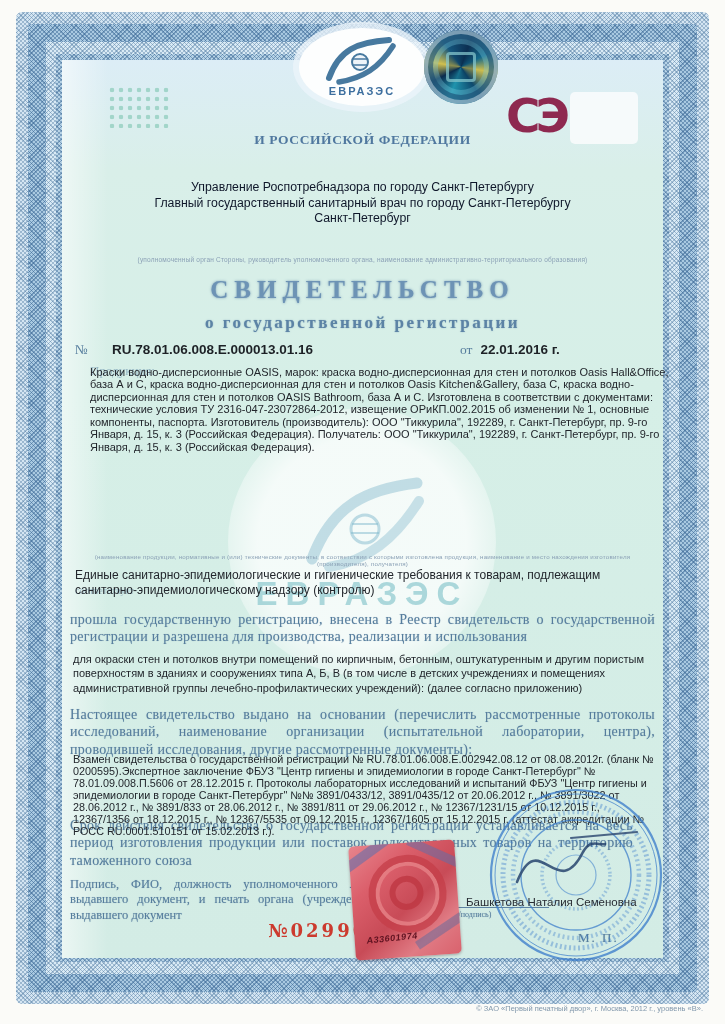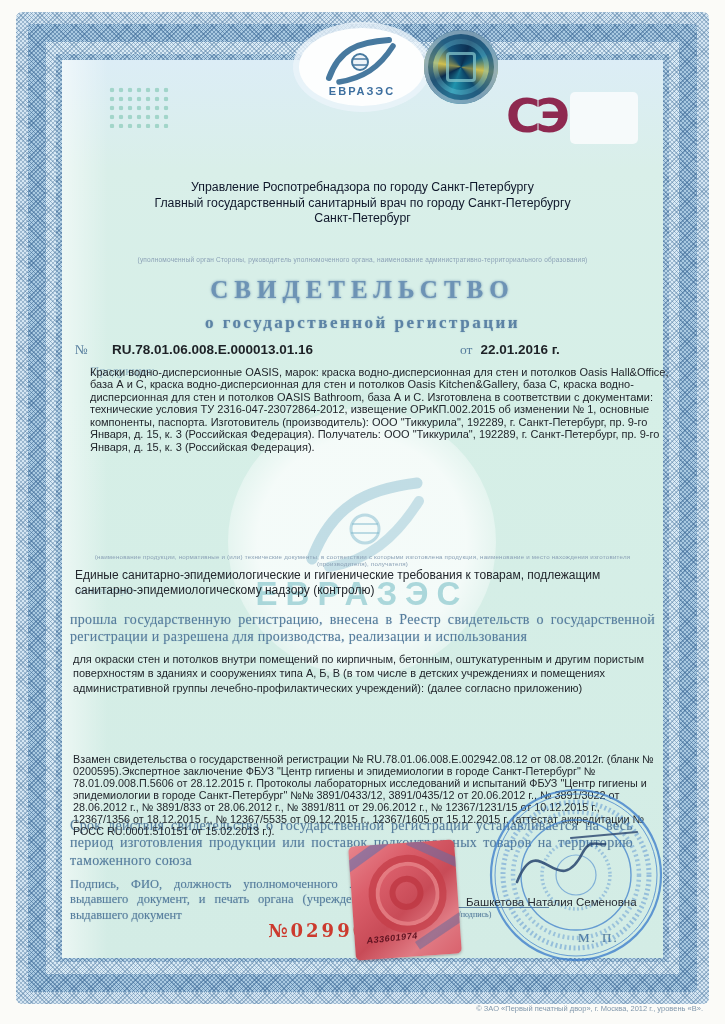--- a/index.html
+++ b/index.html
@@ -143,20 +143,21 @@
   </div>
 
   <div class="holo-circle">
     <div class="holo-core"></div>
     <div class="holo-num"></div>
   </div>
 
   <div class="se-logo">СЭ</div>
 
   <div class="abs hdr-union">
+    <div>И РОССИЙСКОЙ ФЕДЕРАЦИИ</div>
   </div>
 
   <div class="abs hdr-auth">
     <div>Управление Роспотребнадзора по городу Санкт-Петербургу</div>
     <div>Главный государственный санитарный врач по городу Санкт-Петербургу</div>
     <div>Санкт-Петербург</div>
   </div>
 
   <div class="abs cap cap1">(уполномоченный орган Стороны, руководитель уполномоченного органа, наименование административно-территориального образования)</div>
 
@@ -178,20 +179,21 @@
   <div class="abs cap cap2">(наименование продукции, нормативные и (или) технические документы, в соответствии с которыми изготовлена продукция, наименование и место нахождения изготовителя (производителя), получателя)</div>
 
   <div class="abs compliance typed">
     <span class="faint-word">соответствует</span>
     <div class="body">Единые санитарно-эпидемиологические и гигиенические требования к товарам, подлежащим санитарно-эпидемиологическому надзору (контролю)</div>
   </div>
 
   <div class="abs tpl tpl-par tpl-reg">прошла государственную регистрацию, внесена в Реестр свидетельств о государственной регистрации и разрешена для производства, реализации и использования</div>
   <div class="abs usage typed">для окраски стен и потолков внутри помещений по кирпичным, бетонным, оштукатуренным и другим пористым поверхностям в зданиях и сооружениях типа А, Б, В (в том числе в детских учреждениях и помещениях административной группы лечебно-профилактических учреждений): (далее согласно приложению)</div>
 
+  <div class="abs tpl tpl-par tpl-basis">Настоящее свидетельство выдано на основании (перечислить рассмотренные протоколы исследований, наименование организации (испытательной лаборатории, центра), проводившей исследования, другие рассмотренные документы):</div>
   <div class="abs basis typed">Взамен свидетельства о государственной регистрации № RU.78.01.06.008.Е.002942.08.12 от 08.08.2012г. (бланк № 0200595).Экспертное заключение ФБУЗ "Центр гигиены и эпидемиологии в городе Санкт-Петербург" № 78.01.09.008.П.5606 от 28.12.2015 г. Протоколы лабораторных исследований и испытаний ФБУЗ "Центр гигиены и эпидемиологии в городе Санкт-Петербург" №№ 3891/0433/12, 3891/0435/12 от 20.06.2012 г., № 3891/3022 от 28.06.2012 г., № 3891/833 от 28.06.2012 г., № 3891/811 от 29.06.2012 г., № 12367/1231/15 от 10.12.2015 г., 12367/1356 от 18.12.2015 г., № 12367/5535 от 09.12.2015 г., 12367/1605 от 15.12.2015 г. (аттестат аккредитации № РОСС RU.0001.510151 от 15.02.2013 г.).</div>
 
   <div class="abs tpl tpl-par tpl-validity">Срок действия свидетельства о государственной регистрации устанавливается на весь период изготовления продукции или поставок подконтрольных товаров на территорию таможенного союза</div>
 
   <div class="abs tpl sig-caption">Подпись, ФИО, должность уполномоченного лица, выдавшего документ, и печать органа (учреждения), выдавшего документ</div>
   <div class="abs sig-name">Башкетова Наталия Семеновна</div>
   <div class="abs sig-line"></div>
   <div class="abs tpl sig-line-cap">(Ф. И. О./подпись)</div>
   <div class="abs tpl mp">М. П.</div>
 

